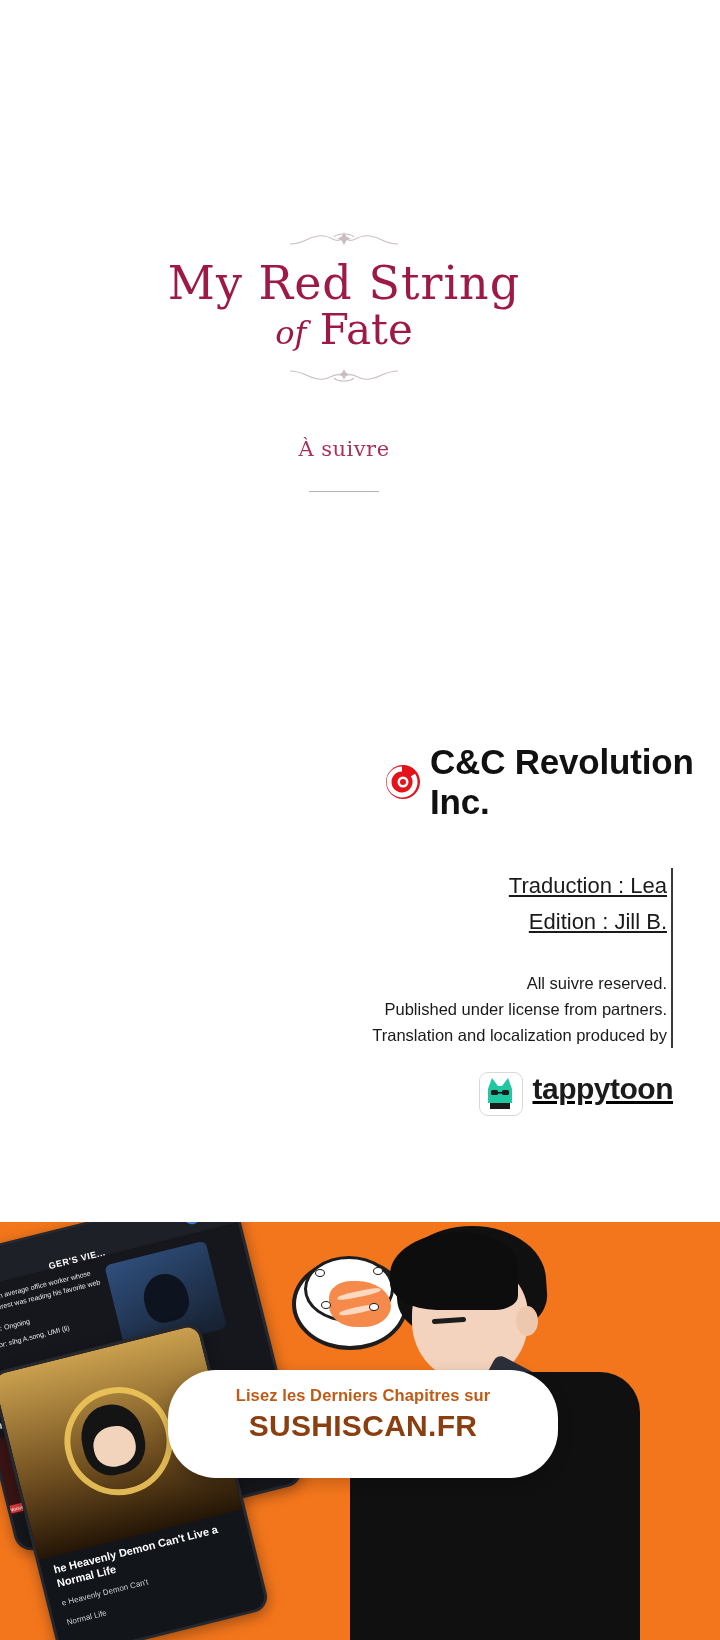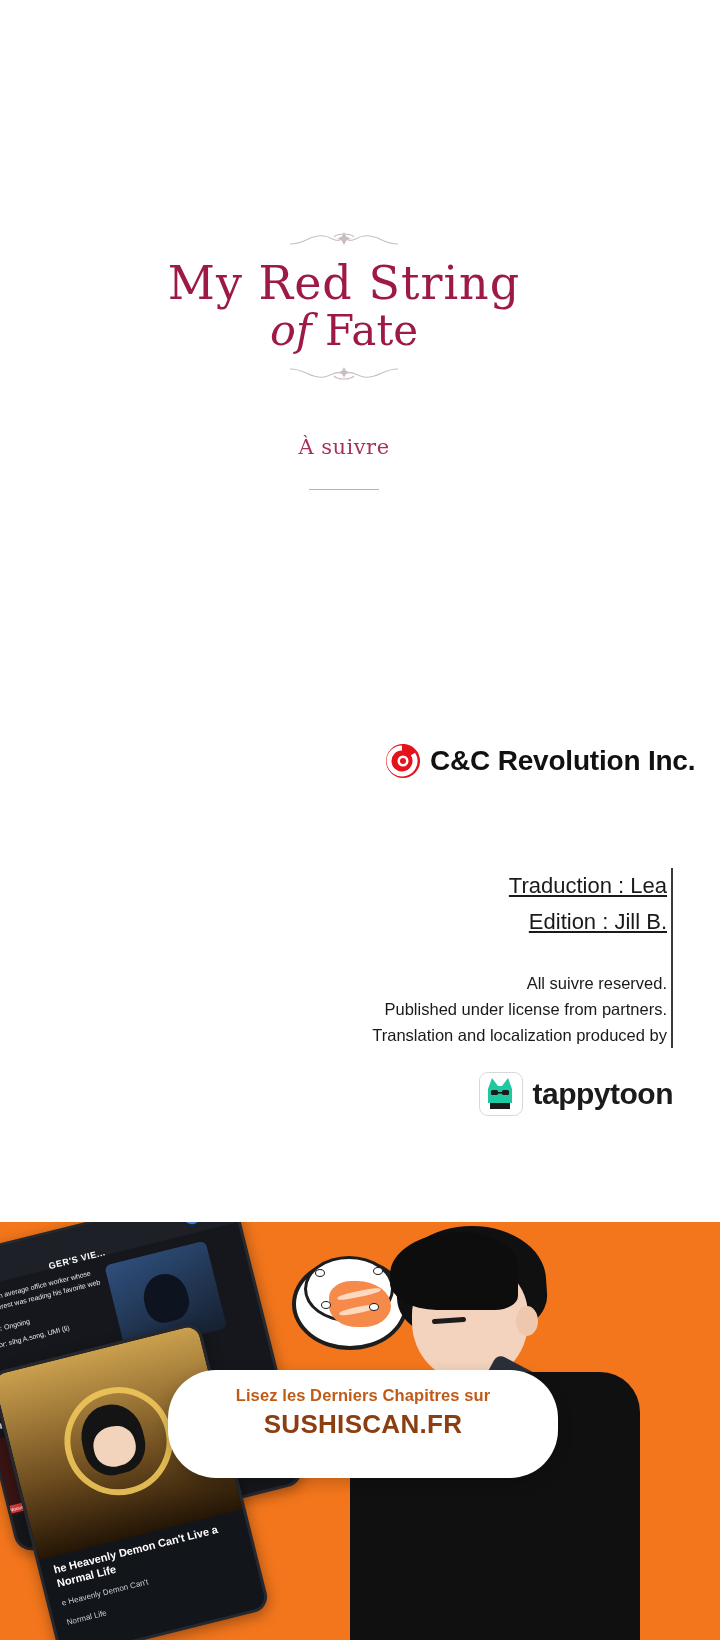--- a/index.html
+++ b/index.html
@@ -50,21 +50,21 @@
     margin-top: 6px;
   }
   .title-sub {
     font-family: "DejaVu Serif", serif;
     color: #9e1a46;
     font-size: 42px;
     line-height: 48px;
     margin-top: -4px;
   }
   .title-sub .of {
-    font-size: 43px;
+    font-size: 32px;
     font-style: italic;
   }
   .tbc {
     font-family: "DejaVu Serif", serif;
     color: #a83158;
     font-size: 21px;
     letter-spacing: .5px;
     margin-top: 52px;
   }
   .hr-small {
@@ -84,21 +84,21 @@
     gap: 8px;
   }
   .cc-logo {
     width: 38px; height: 38px;
     position: relative;
     flex: 0 0 auto;
   }
   .publisher-name {
     font-family: "Liberation Sans", sans-serif;
     font-weight: bold;
-    font-size: 28px;
+    font-size: 35px;
     color: #111111;
     letter-spacing: -0.2px;
   }
 
   
   .credits {
     position: absolute;
     right: 47px;
     top: 868px;
     width: 420px;
@@ -120,22 +120,22 @@
     line-height: 26px;
     color: #1a1a1a;
   }
 
   
   .tappytoon {
     position: absolute;
     right: 47px;
     top: 1072px;
     display: flex;
-    align-items: center;
     gap: 10px;
+    text-decoration: underline;
   }
   .tappy-mark {
     width: 42px; height: 42px;
     border-radius: 9px;
     background: #ffffff;
     border: 1px solid #d8d8d8;
     position: relative;
     overflow: hidden;
     flex: 0 0 auto;
   }
@@ -444,21 +444,21 @@
   }
   .ad-card .line1 {
     color: #c05a17;
     font-size: 16.5px;
     font-weight: bold;
     margin-top: 16px;
     letter-spacing: .1px;
   }
   .ad-card .line2 {
     color: #8b3f10;
-    font-size: 26px;
+    font-size: 30px;
     font-weight: bold;
     letter-spacing: .3px;
     margin-top: 4px;
   }
 </style>
 </head>
 <body>
 
 <div class="page">
 

